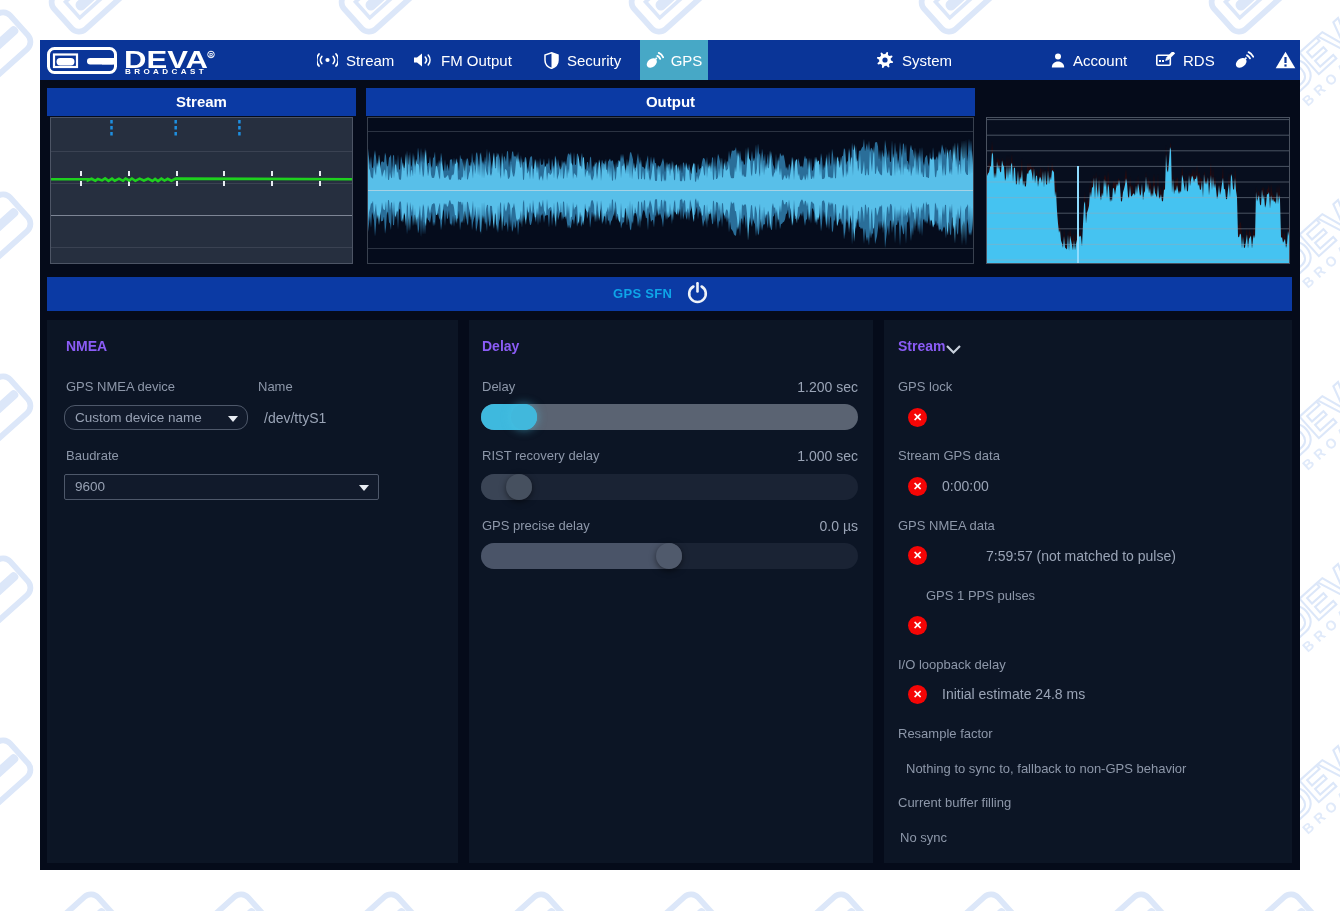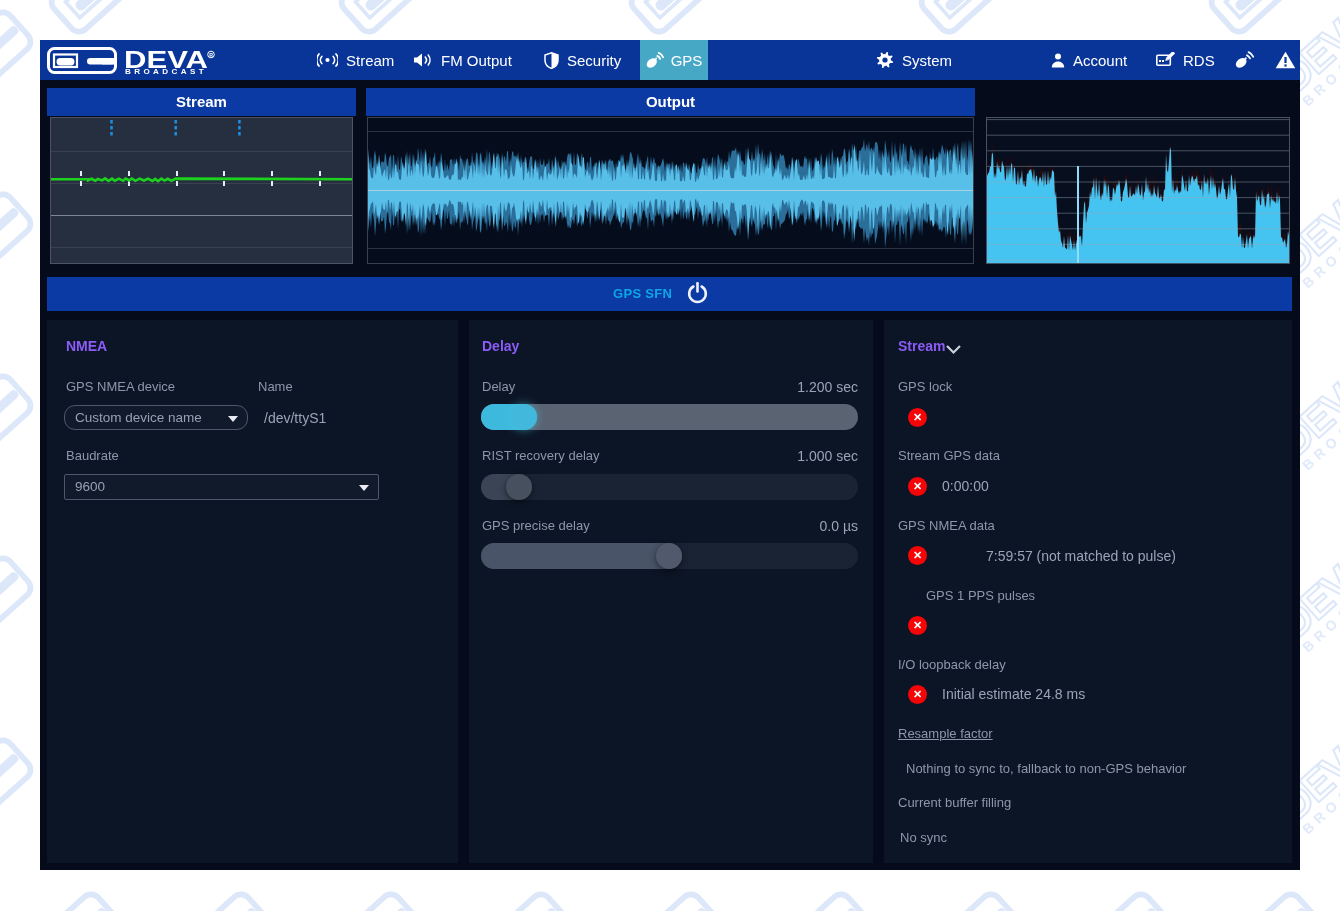--- a/index.html
+++ b/index.html
@@ -290,17 +290,17 @@
     <span class="badge" style="left:24px; top:157px;">✕</span>
     <div class="val" style="left:58px; top:157px;">0:00:00</div>
     <div class="lbl" style="left:14px; top:197px;">GPS NMEA data</div>
     <span class="badge" style="left:24px; top:226px;">✕</span>
     <div class="val" style="left:58px; top:227px;margin-left:44px;">7:59:57 (not matched to pulse)</div>
     <div class="lbl" style="left:14px; top:267px;margin-left:28px;">GPS 1 PPS pulses</div>
     <span class="badge" style="left:24px; top:296px;">✕</span>
     <div class="lbl" style="left:14px; top:336px;">I/O loopback delay</div>
     <span class="badge" style="left:24px; top:365px;">✕</span>
     <div class="val" style="left:58px; top:365px;">Initial estimate 24.8 ms</div>
-    <div class="lbl" style="left:14px; top:405px;text-decoration:underline;">Resample factor</div>
+    <div class="lbl" style="left:14px; top:405px;">Resample factor</div>
     <div class="lbl" style="left:22px; top:440px;text-align:right;">Nothing to sync to, fallback to non-GPS behavior</div>
     <div class="lbl" style="left:14px; top:474px;">Current buffer filling</div>
     <div class="lbl" style="left:16px; top:509px;">No sync</div>
   </div>
 </div>
 </body></html>

